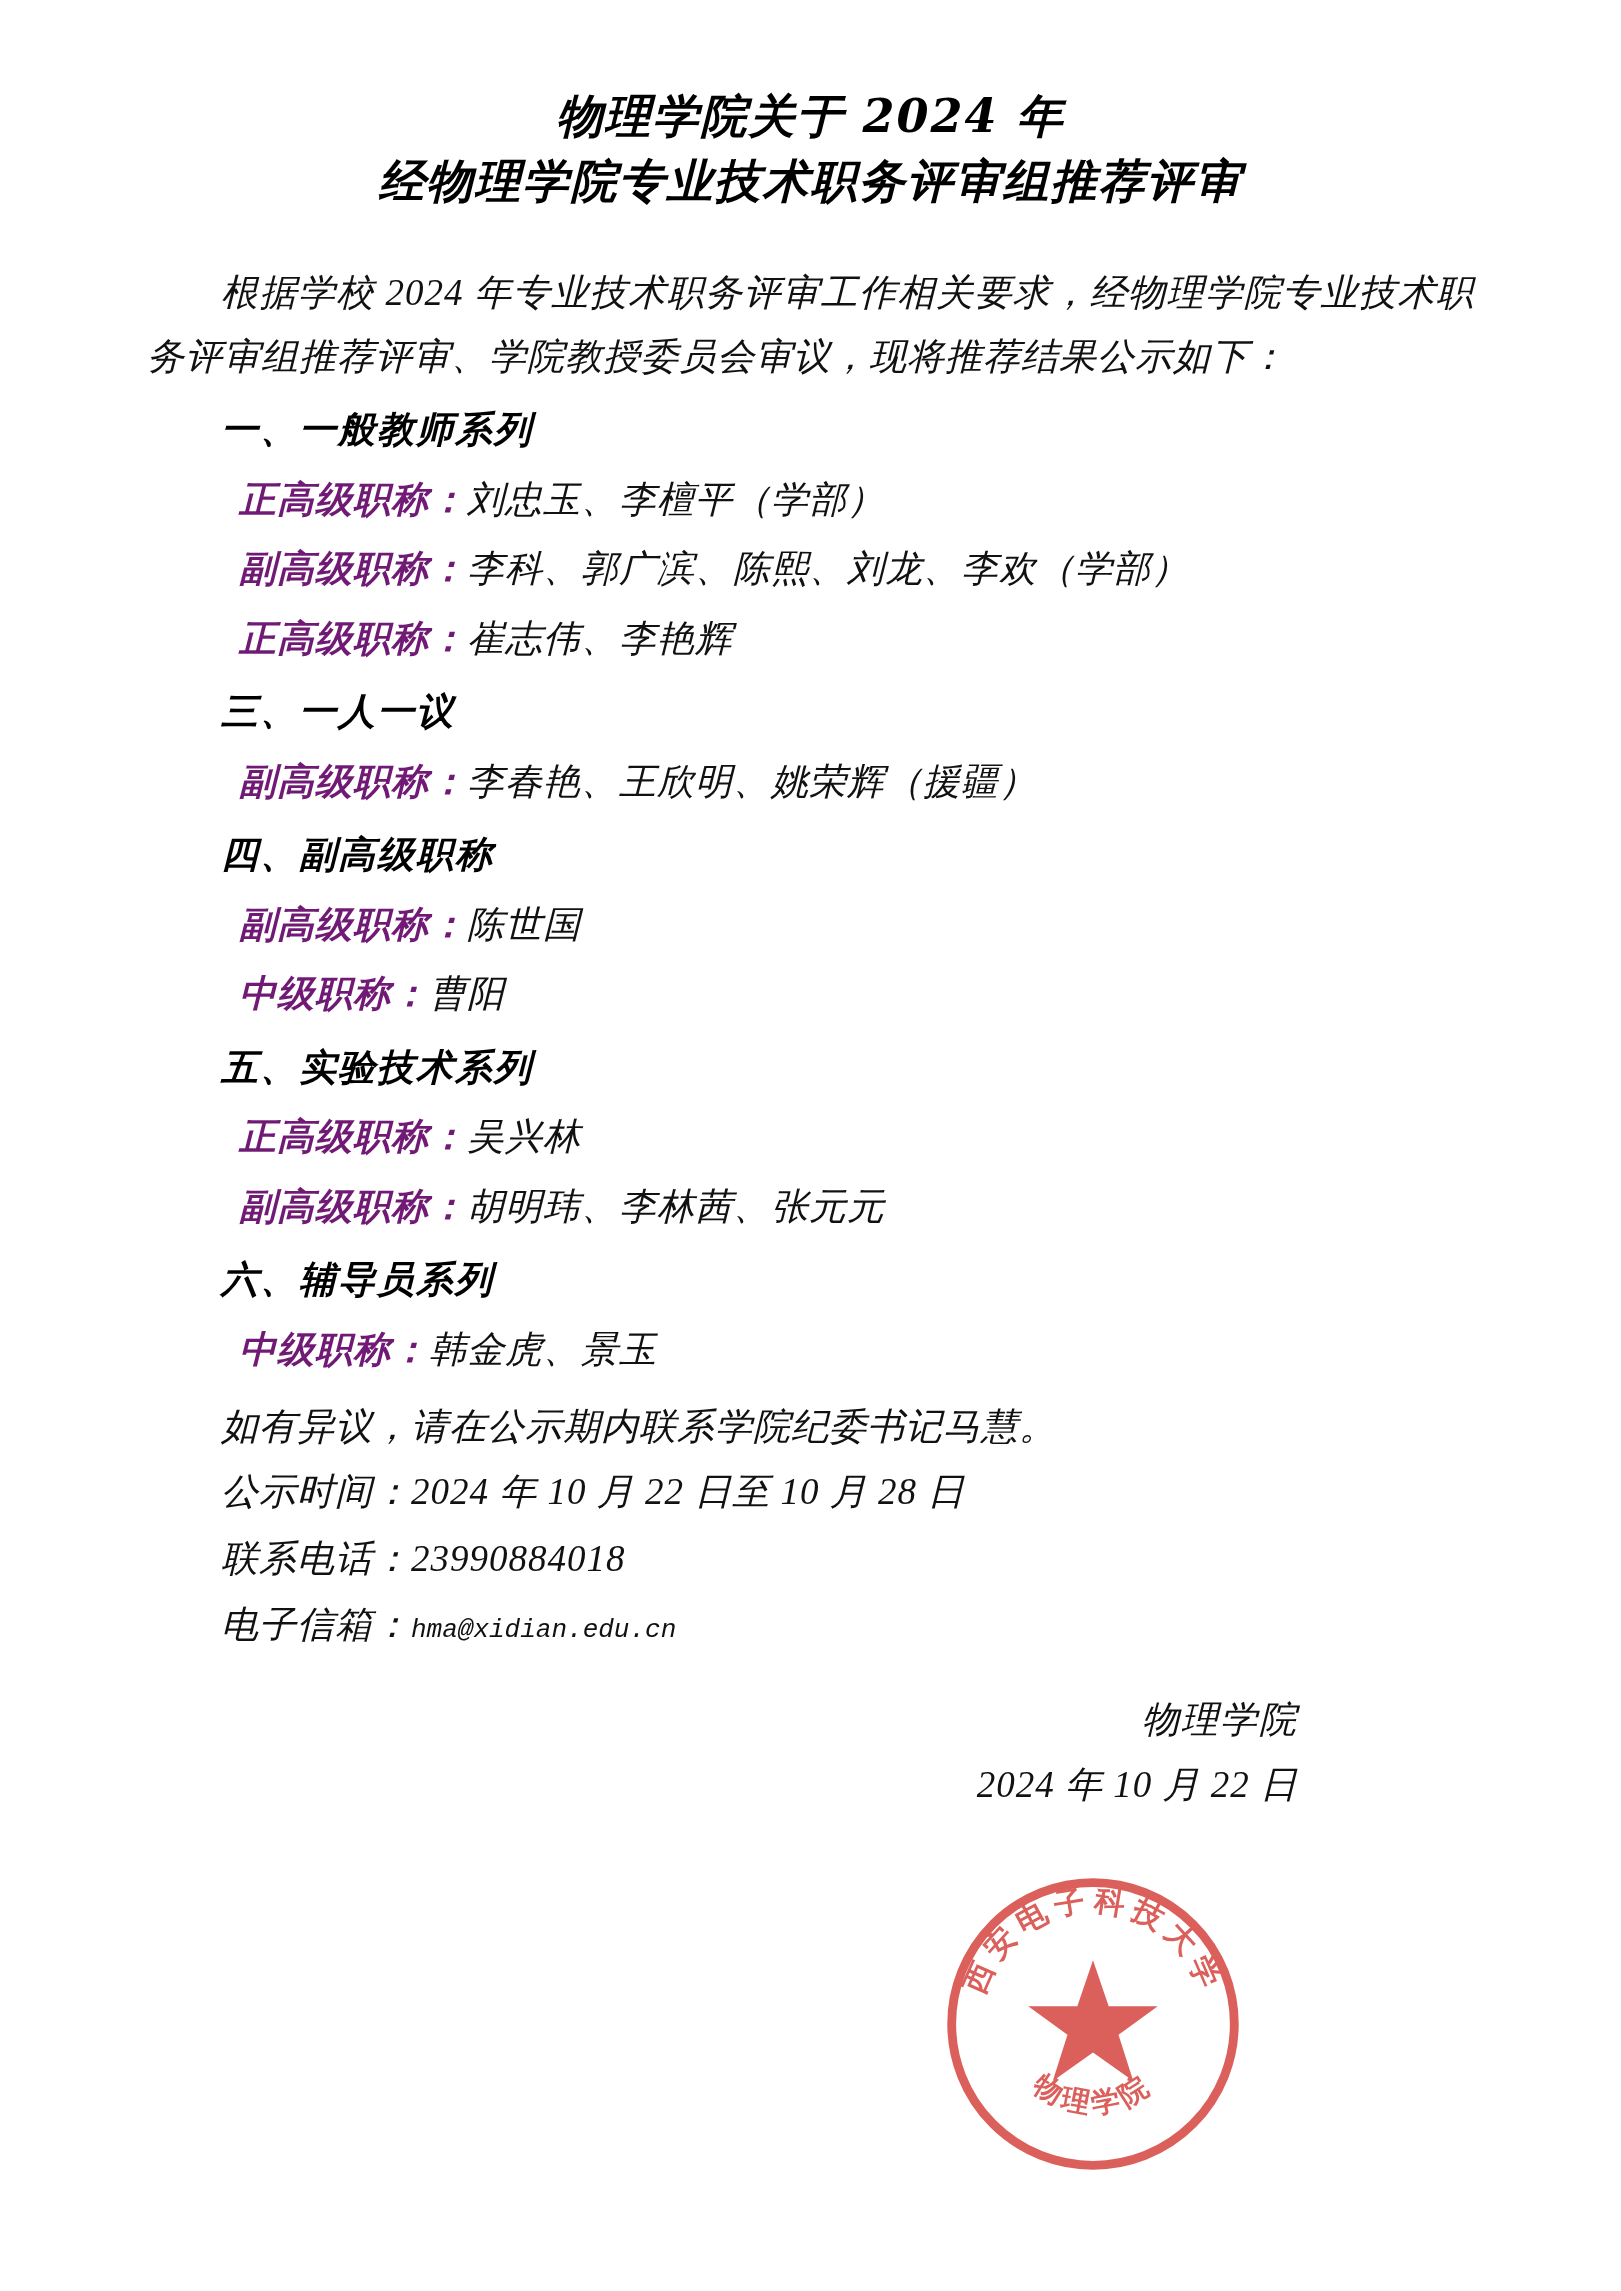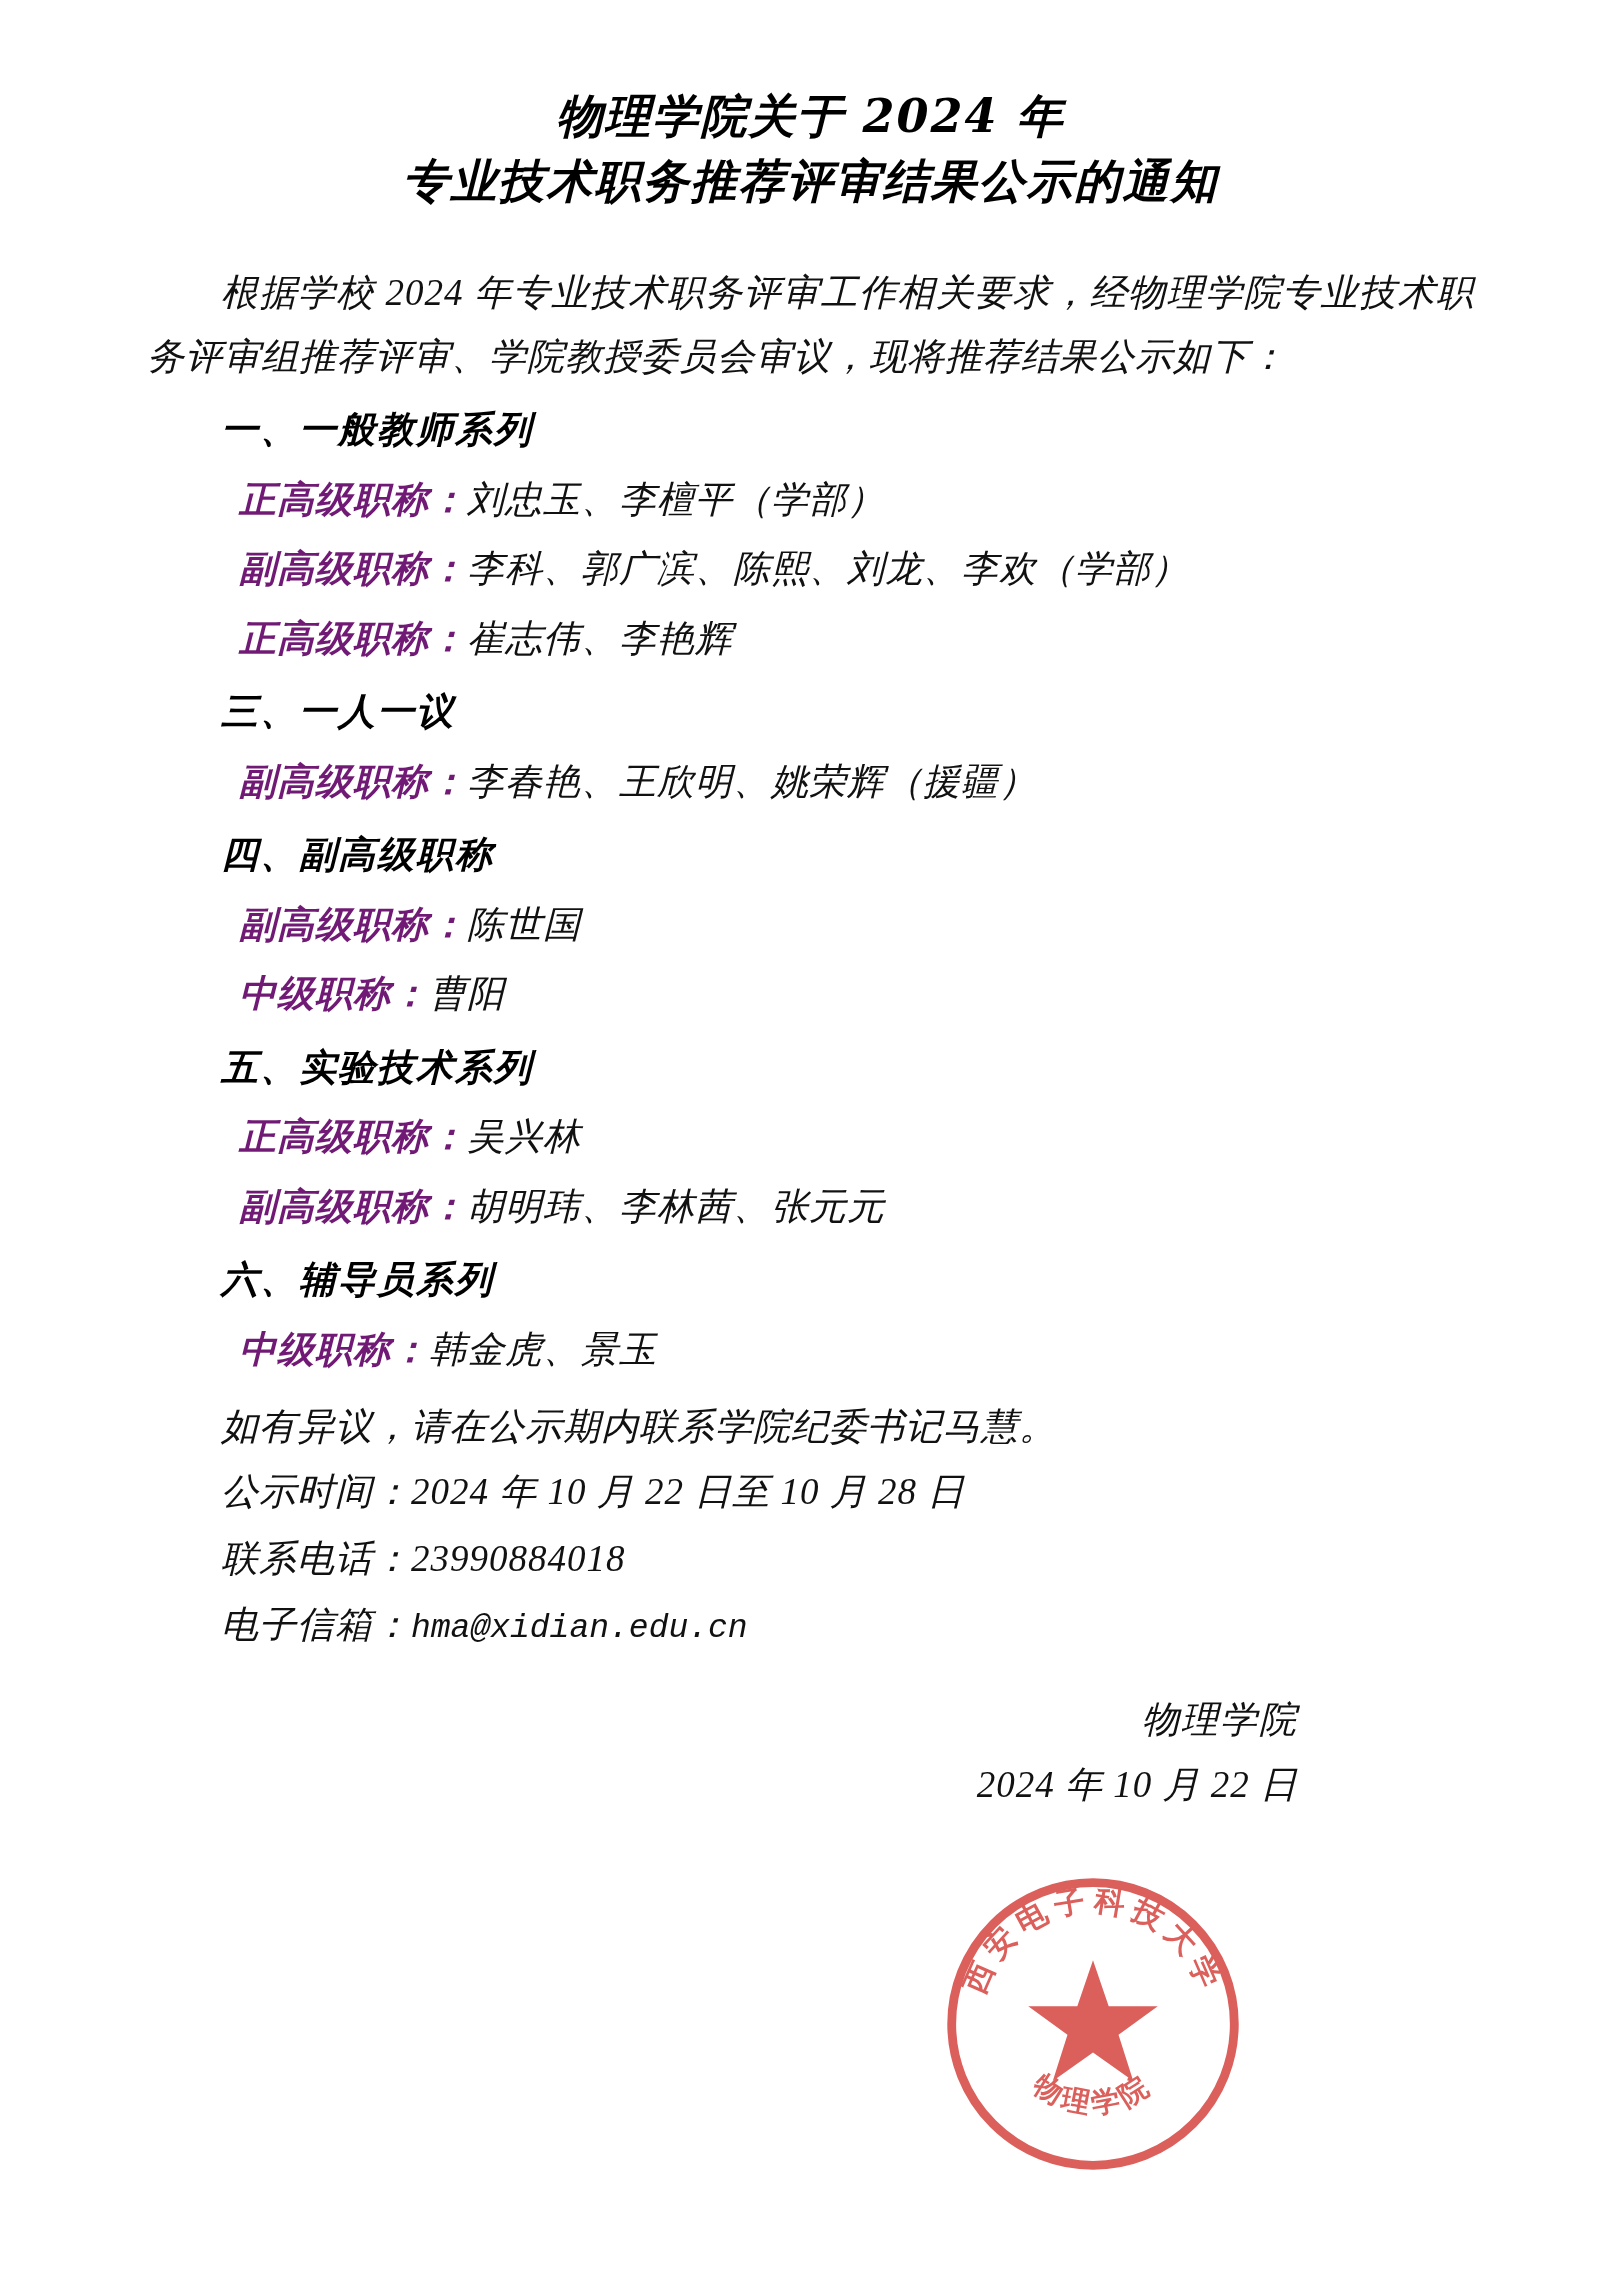--- a/index.html
+++ b/index.html
@@ -80,21 +80,21 @@
   }
   .meta {
     font-size: 37px;
     line-height: 1.74;
     margin: 2px 0;
     padding-left: 74px;
     letter-spacing: 1px;
   }
   .mono {
     font-family: "Liberation Mono", "DejaVu Sans Mono", monospace;
-    font-size: 33px;
+    font-size: 26px;
     letter-spacing: 0px;
     margin-top: 41px;
   }
   .signature {
     margin-top: 29px;
     text-align: right;
     padding-right: 176px;
     position: relative;
     z-index: 3;
   }
@@ -125,21 +125,21 @@
     font-weight: bold;
   }
 </style>
 </head>
 <body>
 
 <div class="page">
 
   <div class="title-block">
     <div class="title-line">物理学院关于 2024 年</div>
-    <div class="title-line">专业技术职务推荐评审结果公示的通知</div>
+    <div class="title-line">经物理学院专业技术职务评审组推荐评审</div>
   </div>
 
   <p class="para">根据学校 2024 年专业技术职务评审工作相关要求，经物理学院专业技术职务评审组推荐评审、学院教授委员会审议，现将推荐结果公示如下：</p>
 
   <div class="section-head">一、一般教师系列</div>
   <div class="entry">
     <span class="lbl">正高级职称：</span><span class="names">刘忠玉、李檀平（学部）</span>
   </div>
   <div class="entry">
     <span class="lbl">副高级职称：</span><span class="names">李科、郭广滨、陈熙、刘龙、李欢（学部）</span>

